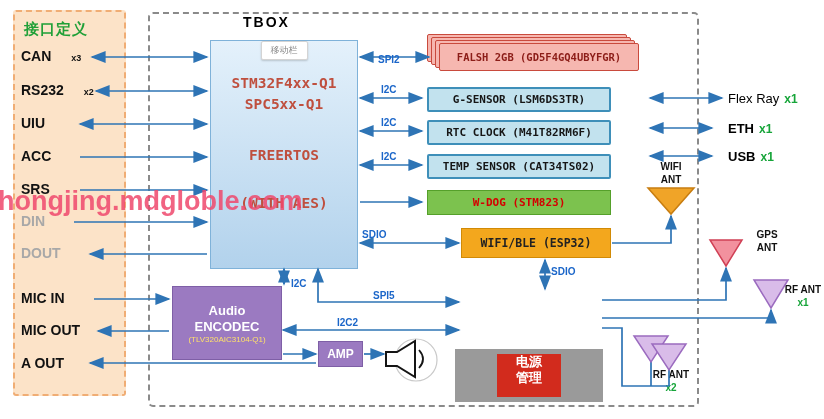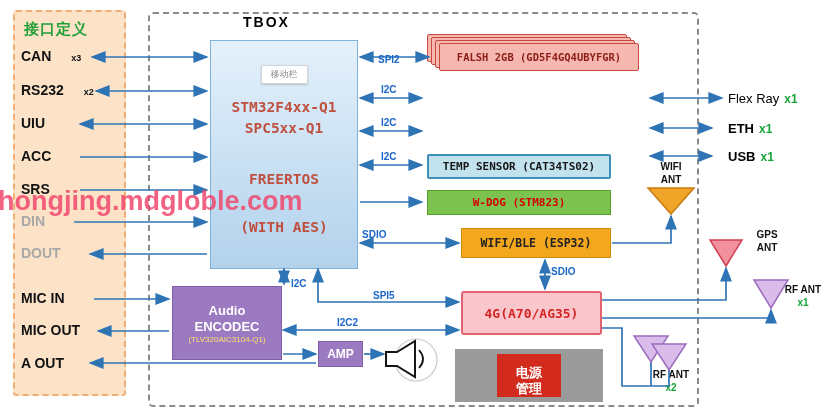--- a/index.html
+++ b/index.html
@@ -13,37 +13,37 @@
   .panel-title{left:24px;top:20px;font-size:15px;font-weight:bold;color:#21a038;letter-spacing:1px}
   .io-item{left:21px;font-size:14px;font-weight:bold;color:#111;white-space:nowrap}
   .io-item .io-sub{font-size:9px;font-weight:bold;margin-left:20px}
   .io-item.muted{color:#a8a8a8}
 
   
   .tbox-border{left:148px;top:12px;width:551px;height:395px;border:2px dashed #8a8a8a;border-radius:5px}
   .tbox-title{left:243px;top:14px;font-size:14px;font-weight:bold;color:#000;letter-spacing:2px}
 
   
-  .mcu{left:210px;top:40px;width:148px;height:229px;background:linear-gradient(180deg,#e4f1fb,#b2d2ec);border:1.5px solid #7fb2d9;display:flex;flex-direction:column;align-items:center;padding-top:24px}
+  .mcu{left:210px;top:40px;width:148px;height:229px;background:linear-gradient(180deg,#e4f1fb,#b2d2ec);border:1.5px solid #7fb2d9;display:flex;flex-direction:column;align-items:center;}
   .mcu-tag{background:#fff;border:1px solid #d4d4d4;border-radius:2px;font-size:9px;color:#8a8a8a;padding:2px 9px;box-shadow:0 1px 2px rgba(0,0,0,.18)}
   .mcu-line{font-family:"DejaVu Sans Mono",monospace;font-weight:bold;color:#bf4f3e;font-size:14.5px;white-space:nowrap}
   .m1{margin-top:15px}.m2{margin-top:5px}.m3{margin-top:35px}.m4{margin-top:32px}
 
   
   .chip{display:flex;align-items:center;justify-content:center;font-family:"DejaVu Sans Mono",monospace;font-weight:bold;font-size:11px;white-space:nowrap}
   .flash-wrap{left:427px;top:34px;width:214px;height:40px}
   .flash-card{position:absolute;width:200px;height:28px;background:#f6b7b0;border:1.5px solid #c94a3d;border-radius:2px}
   .fc0{left:0;top:0}.fc1{left:4px;top:3px}.fc2{left:8px;top:6px}
   .fc3{left:12px;top:9px;display:flex;align-items:center;justify-content:center;color:#8c1d18;font-family:"DejaVu Sans Mono",monospace;font-weight:bold;font-size:10.5px;white-space:nowrap}
   .sensor{left:427px;width:184px;height:25px;background:#c2e2ee;border:2px solid #3e8fb9;border-radius:2px;color:#161616}
   .wdog{left:427px;top:190px;width:184px;height:25px;background:#7cc24e;border:1.5px solid #55a02a;color:#d40000}
   .wifible{left:461px;top:228px;width:150px;height:30px;background:#f3a71d;border:1.5px solid #d18a06;color:#222;font-size:11.5px}
   .modem{left:461px;top:291px;width:141px;height:44px;background:#f9c6cc;border:2px solid #e2636f;border-radius:3px;color:#d42525;font-size:13px}
   .power-wrap{left:455px;top:349px;width:148px;height:53px;background:#9a9a9a;display:flex;align-items:center;justify-content:space-evenly}
-  .power-cell{width:64px;height:43px;background:#d22b1d;color:#fff;font-weight:bold;font-size:13px;display:flex;align-items:flex-end;justify-content:center;text-align:center}
+  .power-cell{width:64px;height:43px;background:#d22b1d;color:#fff;font-weight:bold;font-size:13px;display:flex;align-items:flex-start;justify-content:center;text-align:center}
   .power-cell span{width:28px;line-height:1.25;display:inline-block}
 
   
   .audio{left:172px;top:286px;width:110px;height:74px;background:#9b7ac1;border:1px solid #7e5fa6;display:flex;flex-direction:column;align-items:center;justify-content:center;color:#fff;gap:1px}
   .audio .a1,.audio .a2{font-size:13px;font-weight:bold}
   .audio .a3{font-size:8px;color:#ffe06a;white-space:nowrap}
   .amp{left:318px;top:341px;width:45px;height:26px;background:#9b7ac1;border:1.5px solid #7e5fa6;color:#fff;font-weight:bold;font-size:12px;display:flex;align-items:center;justify-content:center}
   .spk-label{left:398px;top:353px;font-size:11px;font-weight:bold;color:#111}
 
   
@@ -154,24 +154,25 @@
     <div class="mcu-line m4">(WITH AES)</div>
   </div>
 
   <div class="abs flash-wrap">
     <div class="flash-card fc0"></div>
     <div class="flash-card fc1"></div>
     <div class="flash-card fc2"></div>
     <div class="flash-card fc3">FALSH 2GB (GD5F4GQ4UBYFGR)</div>
   </div>
 
+  <div class="abs chip sensor" style="top:87px">G-SENSOR (LSM6DS3TR)</div>
+  <div class="abs chip sensor" style="top:120px">RTC CLOCK (M41T82RM6F)</div>
   <div class="abs chip sensor" style="top:154px">TEMP SENSOR (CAT34TS02)</div>
   <div class="abs chip wdog">W-DOG (STM823)</div>
   <div class="abs chip wifible">WIFI/BLE (ESP32)</div>
-  <div class="abs chip modem">4G(A70/AG35)</div>
 
   <div class="abs power-wrap">
     <div class="power-cell">
         <span>电源管理</span>
       </div>
   </div>
 
   <div class="abs audio">
     <div class="a1">Audio</div>
     <div class="a2">ENCODEC</div>

